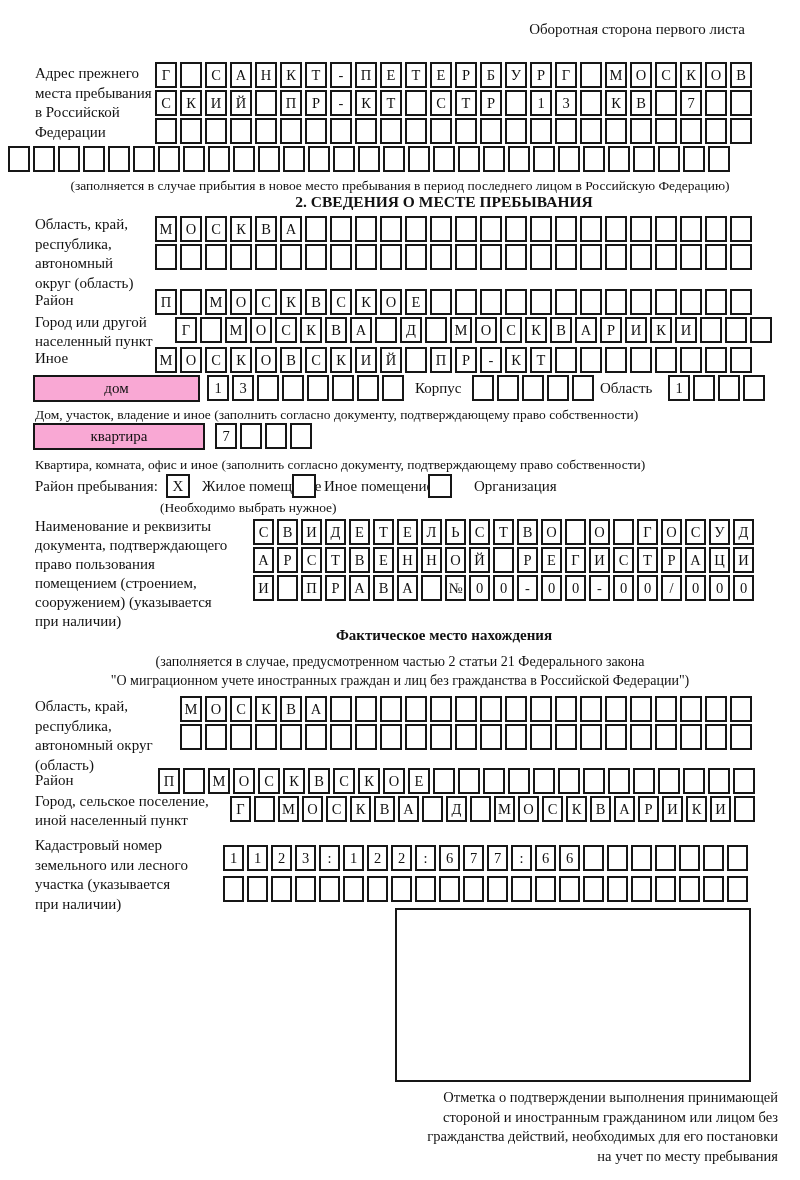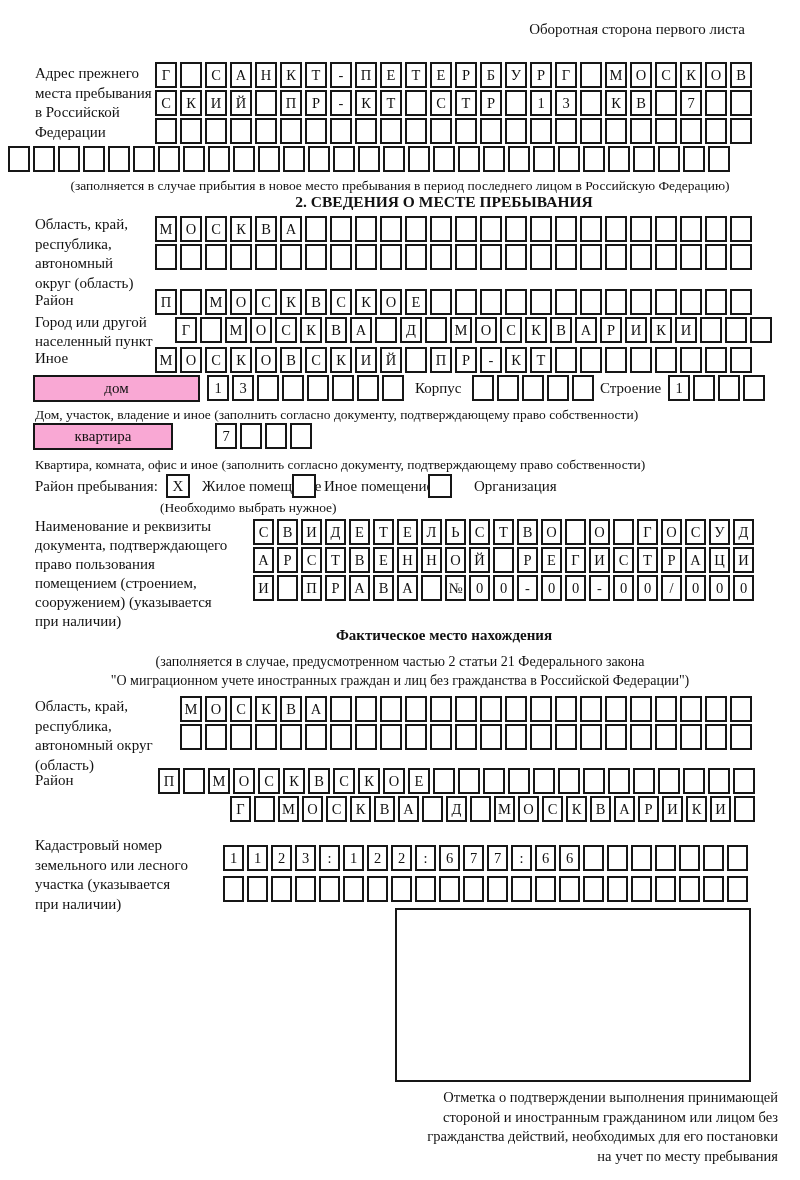--- a/index.html
+++ b/index.html
@@ -303,30 +303,30 @@
       <span class="cell"></span>
     </div>
   <div class="lbl" style="left:415px;top:379px;">Корпус</div>
   <div class="cellrow" style="left:472px;top:375px;">
       <span class="cell"></span>
       <span class="cell"></span>
       <span class="cell"></span>
       <span class="cell"></span>
       <span class="cell"></span>
     </div>
-  <div class="lbl" style="left:600px;top:379px;">Строение</div>
+  <div class="lbl" style="left:600px;top:379px;">Область</div>
   <div class="cellrow" style="left:668px;top:375px;">
       <span class="cell">1</span>
       <span class="cell"></span>
       <span class="cell"></span>
       <span class="cell"></span>
     </div>
   <div class="caption" style="left:35px;top:406px;">Дом, участок, владение и иное (заполнить согласно документу, подтверждающему право собственности)</div>
 
-  <div class="labelbox" style="left:33px;top:423px;width:140px;height:27px;">квартира</div>
+  <div class="labelbox" style="left:33px;top:423px;width:172px;height:27px;">квартира</div>
   <div class="cellrow" style="left:215px;top:423px;">
       <span class="cell">7</span>
       <span class="cell"></span>
       <span class="cell"></span>
       <span class="cell"></span>
     </div>
   <div class="caption" style="left:35px;top:456px;">Квартира, комната, офис и иное (заполнить согласно документу, подтверждающему право собственности)</div>
 
   <div class="lbl" style="left:35px;top:477px;">Район пребывания:</div>
   <div class="checkbox" style="left:166px;top:474px;">X</div>
@@ -493,20 +493,22 @@
       <span class="cell"></span>
       <span class="cell"></span>
       <span class="cell"></span>
       <span class="cell"></span>
       <span class="cell"></span>
       <span class="cell"></span>
       <span class="cell"></span>
       <span class="cell"></span>
     </div>
 
+  <div class="lbl" style="left:35px;top:792px;line-height:19px;">Город, сельское поселение,
+иной населенный пункт</div>
   <div class="cellrow narrow" style="left:230px;top:796px;">
       <span class="cell">Г</span>
       <span class="cell"></span>
       <span class="cell">М</span>
       <span class="cell">О</span>
       <span class="cell">С</span>
       <span class="cell">К</span>
       <span class="cell">В</span>
       <span class="cell">А</span>
       <span class="cell"></span>

